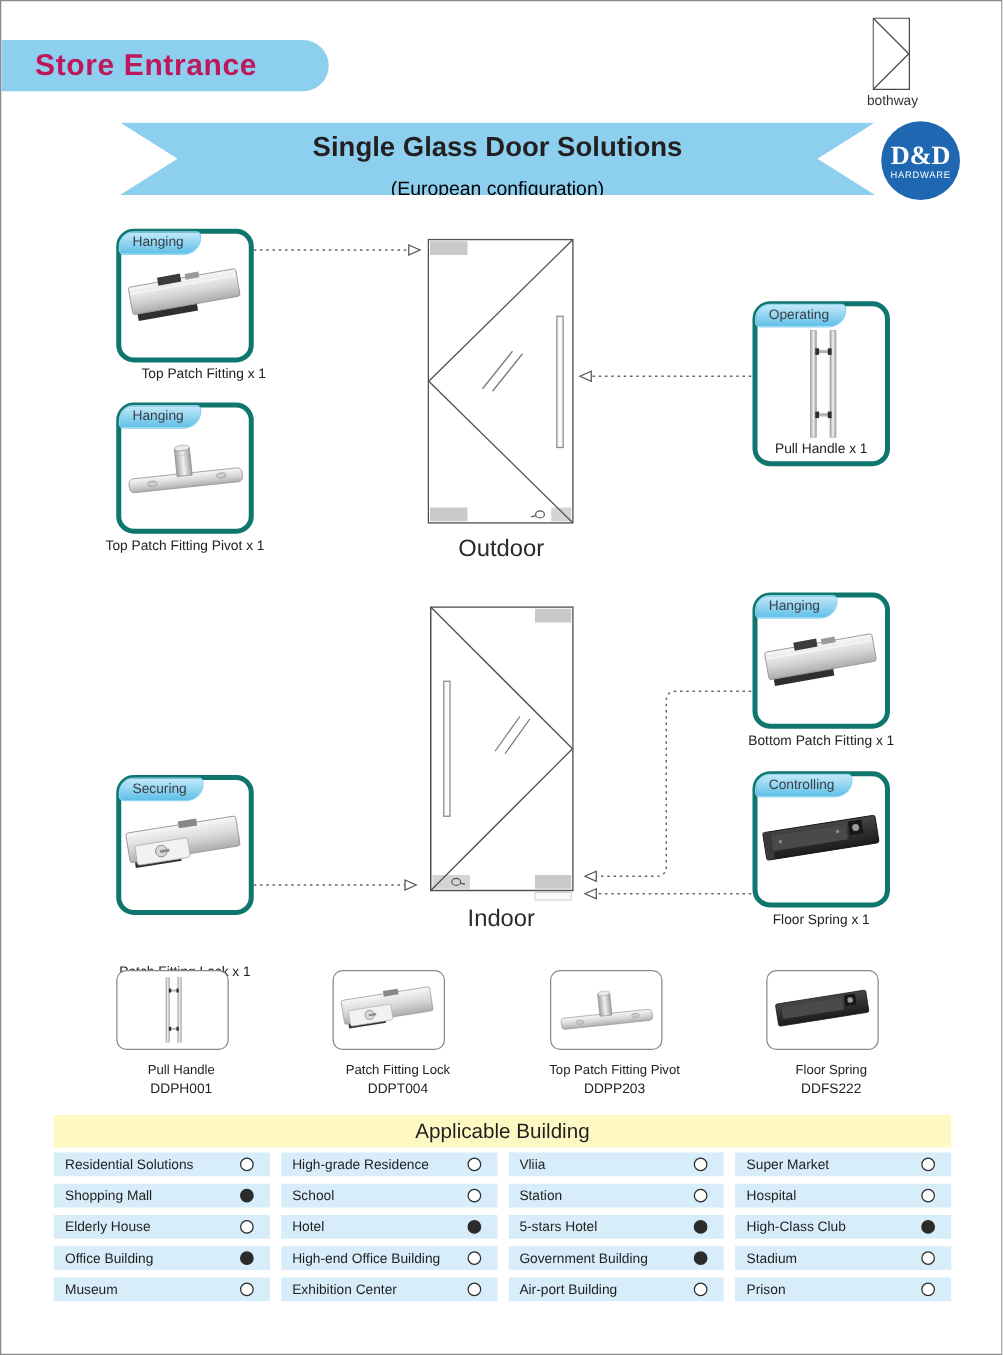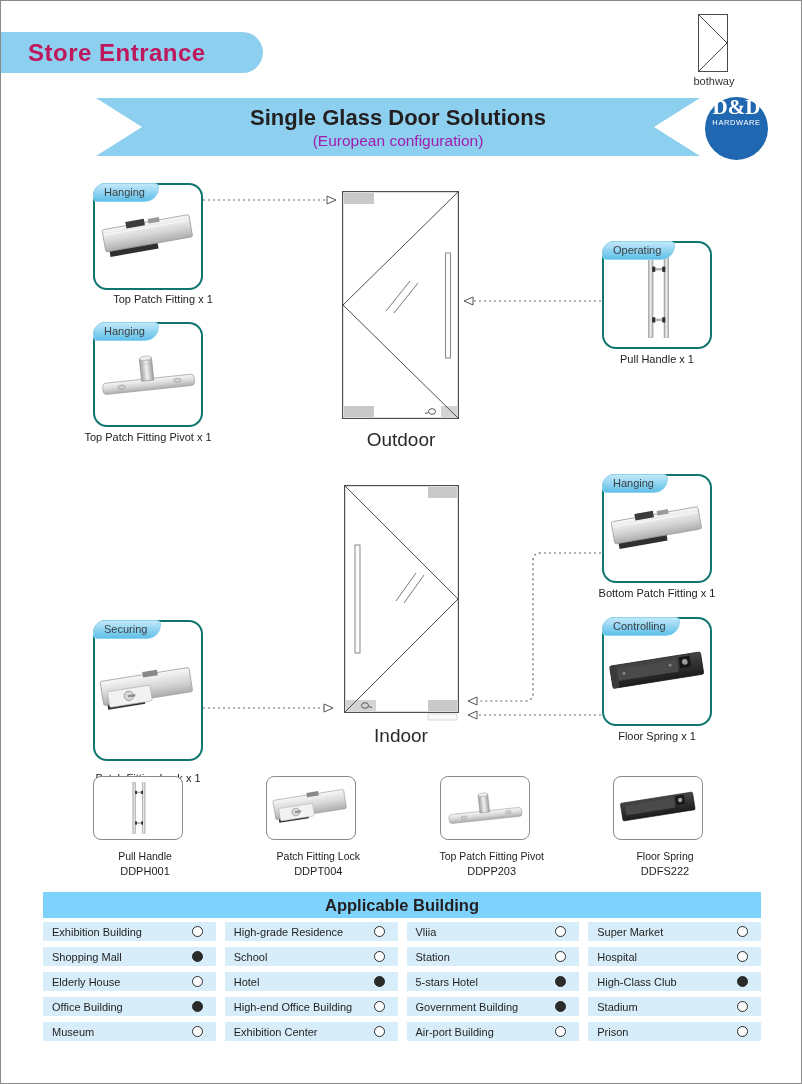--- a/index.html
+++ b/index.html
@@ -12,51 +12,51 @@
   .banner span{font-size:24px;font-weight:bold;color:#be185d;letter-spacing:.5px;}
 
   
   .bothway{position:absolute;left:697px;top:13px;width:30px;height:58px;}
   .bothway-label{position:absolute;left:668px;top:74px;width:90px;text-align:center;font-size:11px;color:#333;}
 
   
   .ribbon{position:absolute;left:95px;top:97px;width:604px;height:58px;background:#8dcfee;text-align:center;
           clip-path:polygon(0 0,100% 0,calc(100% - 46px) 50%,100% 100%,0 100%,46px 50%);}
   .ribbon .t1{margin-top:7px;font-size:22px;font-weight:bold;color:#231f20;}
-  .ribbon .t2{font-size:15.5px;color:#a21caf;margin-top:1px;}
+  .ribbon .t2{font-size:15.5px;color:#000000;margin-top:12px;}
 
   
   .logo{position:absolute;left:704px;top:96px;width:63px;height:63px;border-radius:50%;background:#1f67b0;
-        display:flex;flex-direction:column;align-items:center;justify-content:flex-start;color:#fff;}
+        display:flex;flex-direction:column;align-items:center;justify-content:center;color:#fff;}
   .logo .l1{font-family:"Liberation Serif",serif;font-size:21px;font-weight:bold;line-height:20px;}
   .logo .l2{font-size:7.5px;letter-spacing:.6px;margin-top:1px;}
 
   
-  .callout{position:absolute;background:#fff;border:2px solid #0f766e;border-radius:14px;box-sizing:border-box;
+  .callout{position:absolute;background:#fff;border:4px solid #0f766e;border-radius:14px;box-sizing:border-box;
            display:flex;align-items:center;justify-content:center;}
   .tab{position:absolute;top:-2px;left:-2px;background:linear-gradient(180deg,#c2e8f9,#5fc0e8);color:#3a3f44;
        font-size:11px;padding:2px 13px 3px 10px;border-radius:12px 4px 14px 4px;border:1px solid #8ed3f0;}
   .caption{position:absolute;text-align:center;font-size:11px;color:#222;white-space:nowrap;}
 
   .doorsvg{position:absolute;}
   .doorlabel{position:absolute;width:120px;text-align:center;font-size:19px;color:#2a2a2a;}
 
   .overlay{position:absolute;left:0;top:0;pointer-events:none;}
 
   
   .prod-row{position:absolute;left:92px;top:775px;width:624px;display:flex;justify-content:space-between;}
   .prod{position:relative;width:104px;}
   .thumb{width:90px;height:64px;border:1px solid #8a8a8a;border-radius:8px;box-sizing:border-box;
          display:flex;align-items:center;justify-content:center;background:#fff;}
   .pname{position:absolute;top:74px;left:50%;transform:translateX(-50%);white-space:nowrap;font-size:10.5px;color:#222;}
   .pcode{position:absolute;top:89px;left:50%;transform:translateX(-50%);white-space:nowrap;font-size:11px;color:#222;}
 
   
-  .ab-header{position:absolute;left:42px;top:891px;width:718px;height:26px;background:#7dd3fc;
-             display:flex;align-items:center;justify-content:center;font-size:16.5px;font-weight:bold;color:#231f20;}
+  .ab-header{position:absolute;left:42px;top:891px;width:718px;height:26px;background:#fef9c3;
+             display:flex;align-items:center;justify-content:center;font-size:16.5px;font-weight:normal;color:#231f20;}
   .ab-grid{position:absolute;left:42px;top:921px;width:718px;display:grid;
            grid-template-columns:repeat(4,1fr);gap:6px 9px;}
   .ab-cell{height:19px;background:#d7edf9;display:flex;align-items:center;justify-content:space-between;
            padding:0 13px 0 9px;}
   .ab-cell .lbl{font-size:11px;color:#1f1f1f;}
   .dot{width:11px;height:11px;border:1.2px solid #2b2b2b;border-radius:50%;box-sizing:border-box;background:#fff;flex:none;}
   .dot.filled{background:#2b2b2b;}
 </style>
 </head>
 <body>
@@ -144,21 +144,21 @@
         <ellipse cx="26" cy="42" rx="4" ry="2.2" fill="#cfcfcf" stroke="#909090" stroke-width="0.6"></ellipse>
         <ellipse cx="86" cy="41" rx="4" ry="2.2" fill="#cfcfcf" stroke="#909090" stroke-width="0.6"></ellipse>
         <rect x="48" y="14" width="13" height="24" fill="url(#gSilH)" stroke="#909090" stroke-width="0.7"></rect>
         <ellipse cx="54.5" cy="14" rx="6.5" ry="2.4" fill="#ececec" stroke="#a5a5a5" stroke-width="0.6"></ellipse>
         <ellipse cx="54.5" cy="18" rx="6.5" ry="2.2" fill="none" stroke="#b5b5b5" stroke-width="0.5"></ellipse>
       </g>
     </svg>
   </div>
   <div class="caption" style="left:82px;top:430px;width:130px;">Top Patch Fitting Pivot x 1</div>
 
-  <div class="callout" style="left:601px;top:240px;width:110px;height:108px;">
+  <div class="callout" style="left:601px;top:240px;width:110px;height:132px;">
     <div class="tab">Operating</div>
     <svg width="96" height="96" viewBox="0 0 110 110">
       <rect x="45" y="6" width="5.5" height="98" fill="url(#gSilH)" stroke="#9a9a9a" stroke-width="0.5"></rect>
       <rect x="63" y="6" width="5.5" height="98" fill="url(#gSilH)" stroke="#9a9a9a" stroke-width="0.5"></rect>
       <rect x="50.5" y="24" width="12.5" height="3" fill="#b5b5b5"></rect>
       <rect x="50.5" y="82" width="12.5" height="3" fill="#b5b5b5"></rect>
       <rect x="49.5" y="22.5" width="3.5" height="6" fill="#2e2e2e"></rect>
       <rect x="61" y="22.5" width="3.5" height="6" fill="#2e2e2e"></rect>
       <rect x="49.5" y="80.5" width="3.5" height="6" fill="#2e2e2e"></rect>
       <rect x="61" y="80.5" width="3.5" height="6" fill="#2e2e2e"></rect>
@@ -206,21 +206,21 @@
         <rect x="80" y="20" width="12" height="12" fill="#171717"></rect>
         <circle cx="86" cy="26" r="3" fill="#9c9c9c"></circle>
         <rect x="6" y="18" width="7" height="24" fill="#3a3a3a"></rect>
         <circle cx="70" cy="27" r="1.5" fill="#8a8a8a"></circle>
         <circle cx="20" cy="28" r="1.5" fill="#8a8a8a"></circle>
       </g>
     </svg>
   </div>
   <div class="caption" style="left:591px;top:729px;width:130px;">Floor Spring x 1</div>
 
-  <div class="callout" style="left:92px;top:619px;width:110px;height:141px;">
+  <div class="callout" style="left:92px;top:619px;width:110px;height:112px;">
     <div class="tab">Securing</div>
     <svg width="104" height="60" viewBox="0 0 110 64">
       <g transform="rotate(-9 55 32)">
         <rect x="10" y="33" width="40" height="12" fill="#2f2f2f"></rect>
         <rect x="6" y="14" width="96" height="26" rx="2" fill="url(#gSil)" stroke="#9a9a9a" stroke-width="0.8"></rect>
         <rect x="52" y="11" width="16" height="6" fill="#888"></rect>
         <rect x="12" y="26" width="46" height="17" rx="2" fill="#f2f2f2" stroke="#b0b0b0" stroke-width="0.7"></rect>
         <circle cx="34" cy="34" r="5" fill="#d8d8d8" stroke="#8a8a8a" stroke-width="0.8"></circle>
         <rect x="33" y="33" width="8" height="2.4" fill="#8a8a8a"></rect>
       </g>
@@ -306,21 +306,21 @@
         </svg>
       </div>
       <div class="pname">Floor Spring</div>
       <div class="pcode">DDFS222</div>
     </div>
   </div>
 
   <div class="ab-header">Applicable Building</div>
   <div class="ab-grid">
   <div class="ab-cell">
-    <span class="lbl">Exhibition Building</span>
+    <span class="lbl">Residential Solutions</span>
     <span class="dot"></span>
   </div>
 
   <div class="ab-cell">
     <span class="lbl">High-grade Residence</span>
     <span class="dot"></span>
   </div>
 
   <div class="ab-cell">
     <span class="lbl">Vliia</span>

